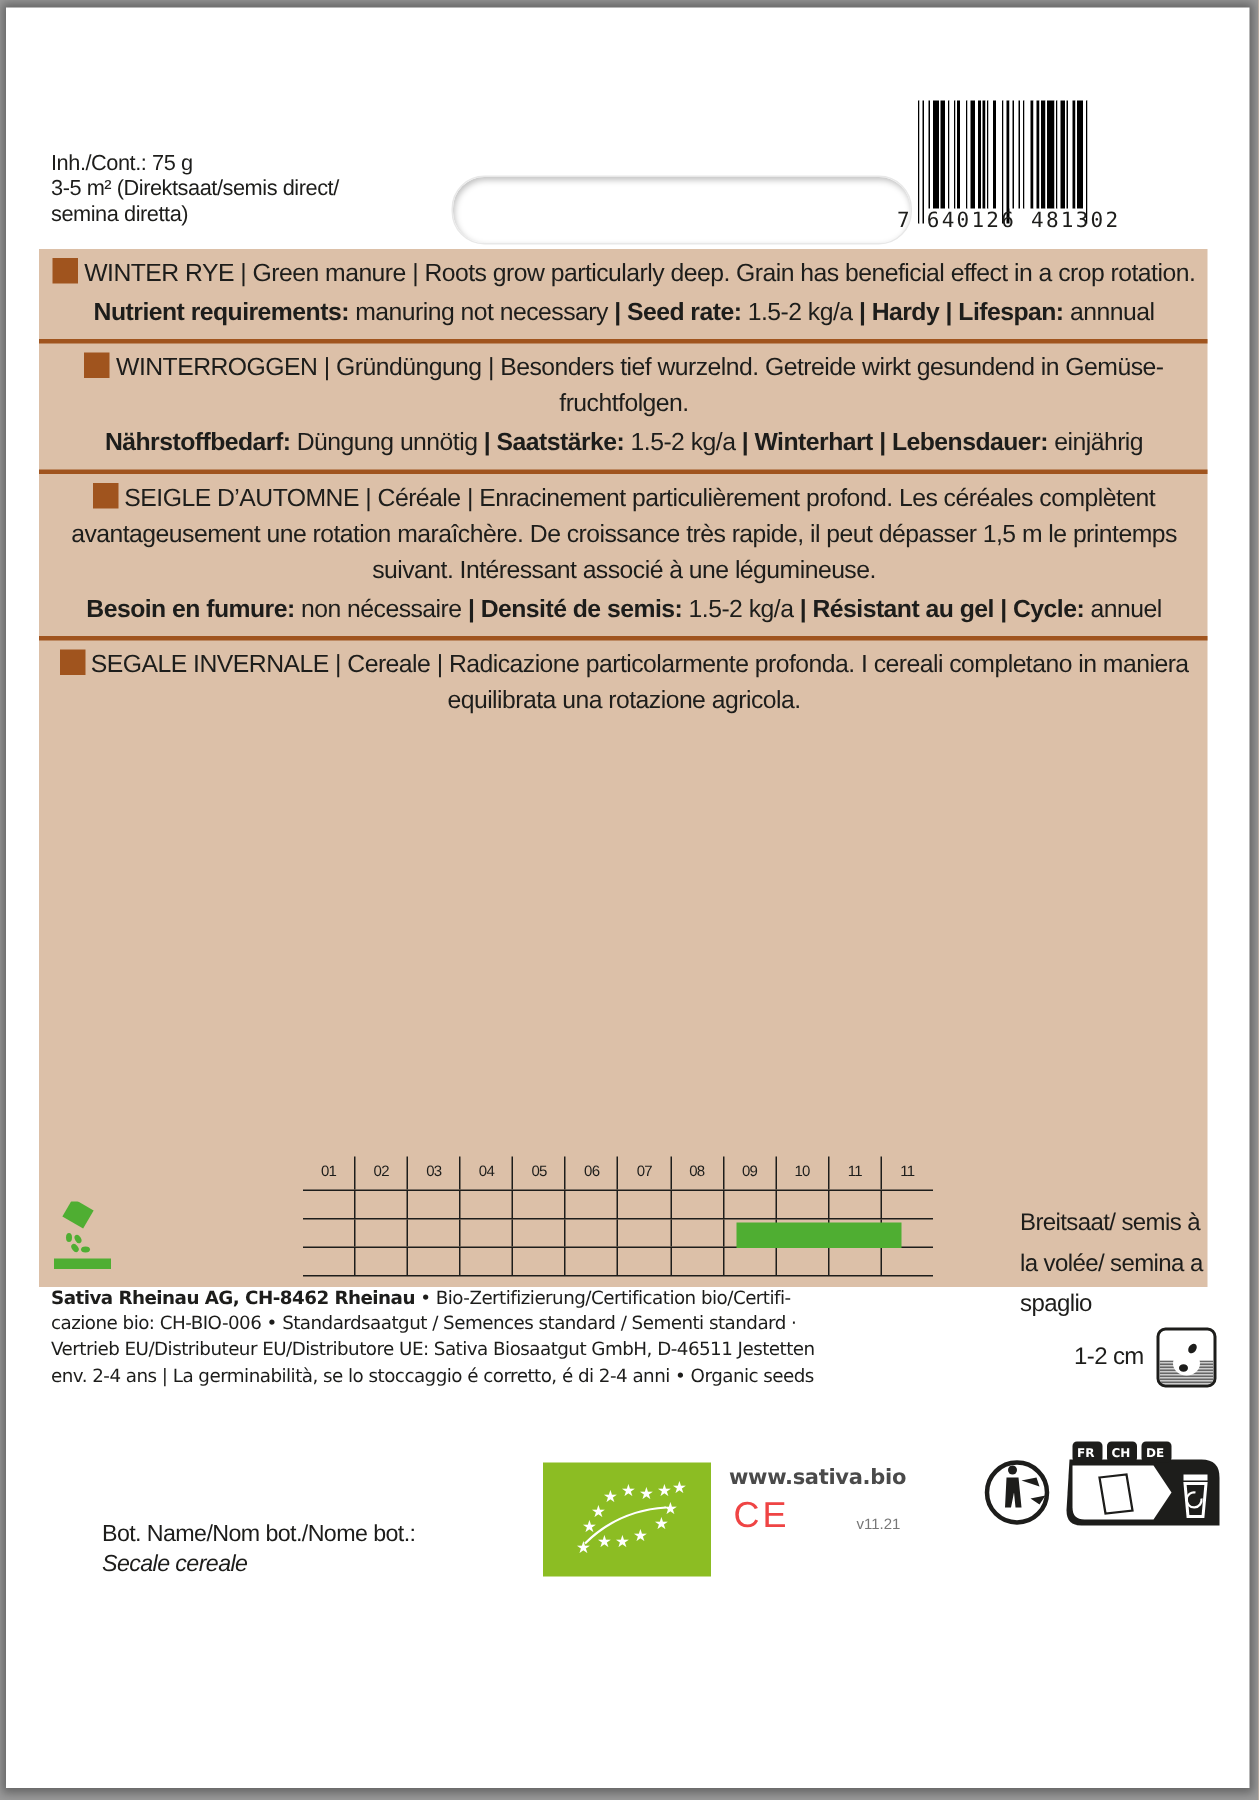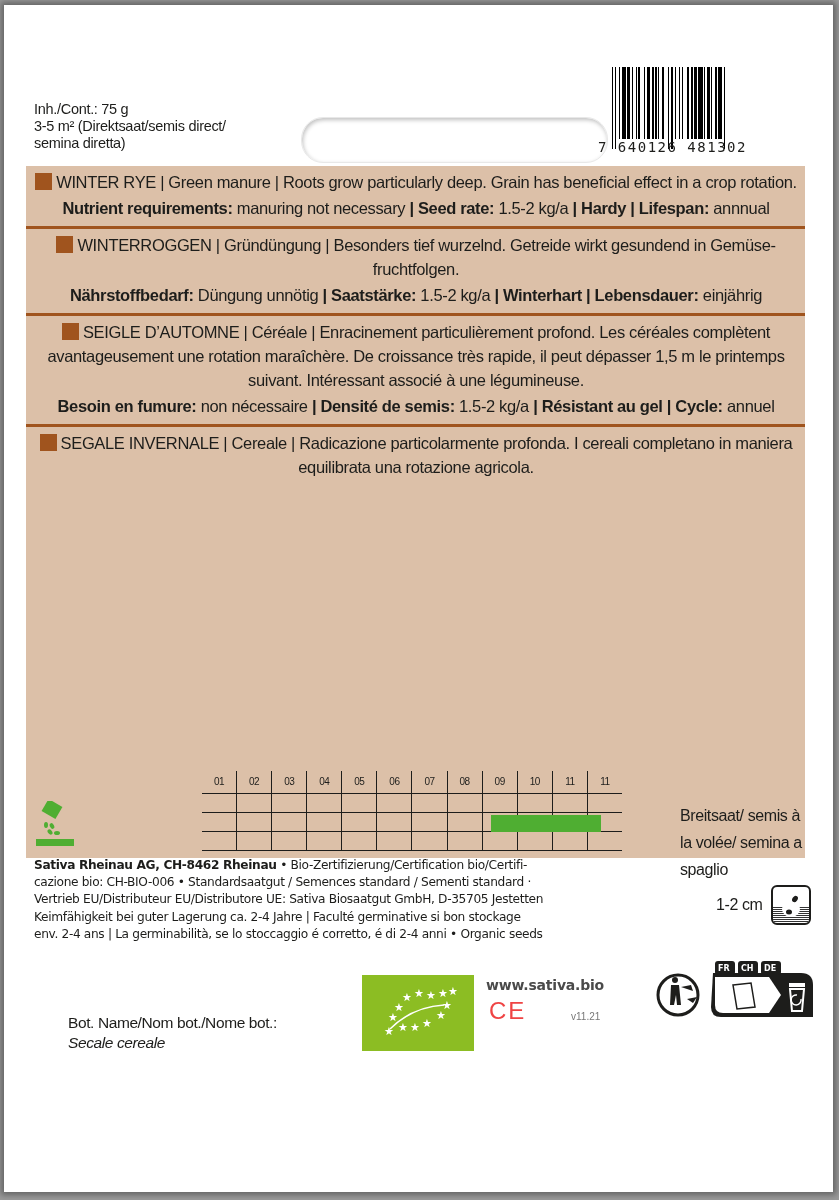--- a/index.html
+++ b/index.html
@@ -230,22 +230,21 @@
         <ellipse cx="18" cy="22" rx="9" ry="8" fill="#fff"></ellipse>
         <ellipse cx="22" cy="12" rx="2.5" ry="3.5" fill="#1d1d1b" transform="rotate(35 22 12)"></ellipse>
         <ellipse cx="16" cy="25" rx="3" ry="2.5" fill="#1d1d1b"></ellipse>
       </svg>
     </div>
   </div>
 
   <div class="abs company">
     <div><span class="n">Sativa Rheinau AG, CH-8462 Rheinau</span><span> • Bio-Zertifizierung/Certification bio/Certifi-</span></div>
     <div>cazione bio: CH-BIO-006 • Standardsaatgut / Semences standard / Sementi standard ·</div>
-    <div>Vertrieb EU/Distributeur EU/Distributore UE: Sativa Biosaatgut GmbH, D-35705 Jestetten</div>
-    <div>Keimfähigkeit bei guter Lagerung ca. 2-4 Jahre | Faculté germinative si bon stockage</div>
+    <div>Vertrieb EU/Distributeur EU/Distributore UE: Sativa Biosaatgut GmbH, D-46511 Jestetten</div>
     <div>env. 2-4 ans | La germinabilità, se lo stoccaggio é corretto, é di 2-4 anni • Organic seeds</div>
   </div>
 
   <svg class="abs recycle" viewBox="0 0 175 70">
     <circle cx="27" cy="40" r="20" fill="none" stroke="#1d1d1b" stroke-width="3"></circle>
     <circle cx="24" cy="25" r="3" fill="#1d1d1b"></circle>
     <path d="M20 30 L28 30 L30 50 L26 50 L25 40 L23 50 L19 50 Z" fill="#1d1d1b"></path>
     <path d="M30 32 L42 36 L40 30 Z M36 44 L46 42 L42 48 Z" fill="#1d1d1b"></path>
     <path d="M62 18 L150 18 Q162 18 162 30 L162 62 L70 62 Q60 62 60 52 Z" fill="#1d1d1b"></path>
     <g font-family="DejaVu Sans" font-weight="bold" font-size="8" fill="#fff">

